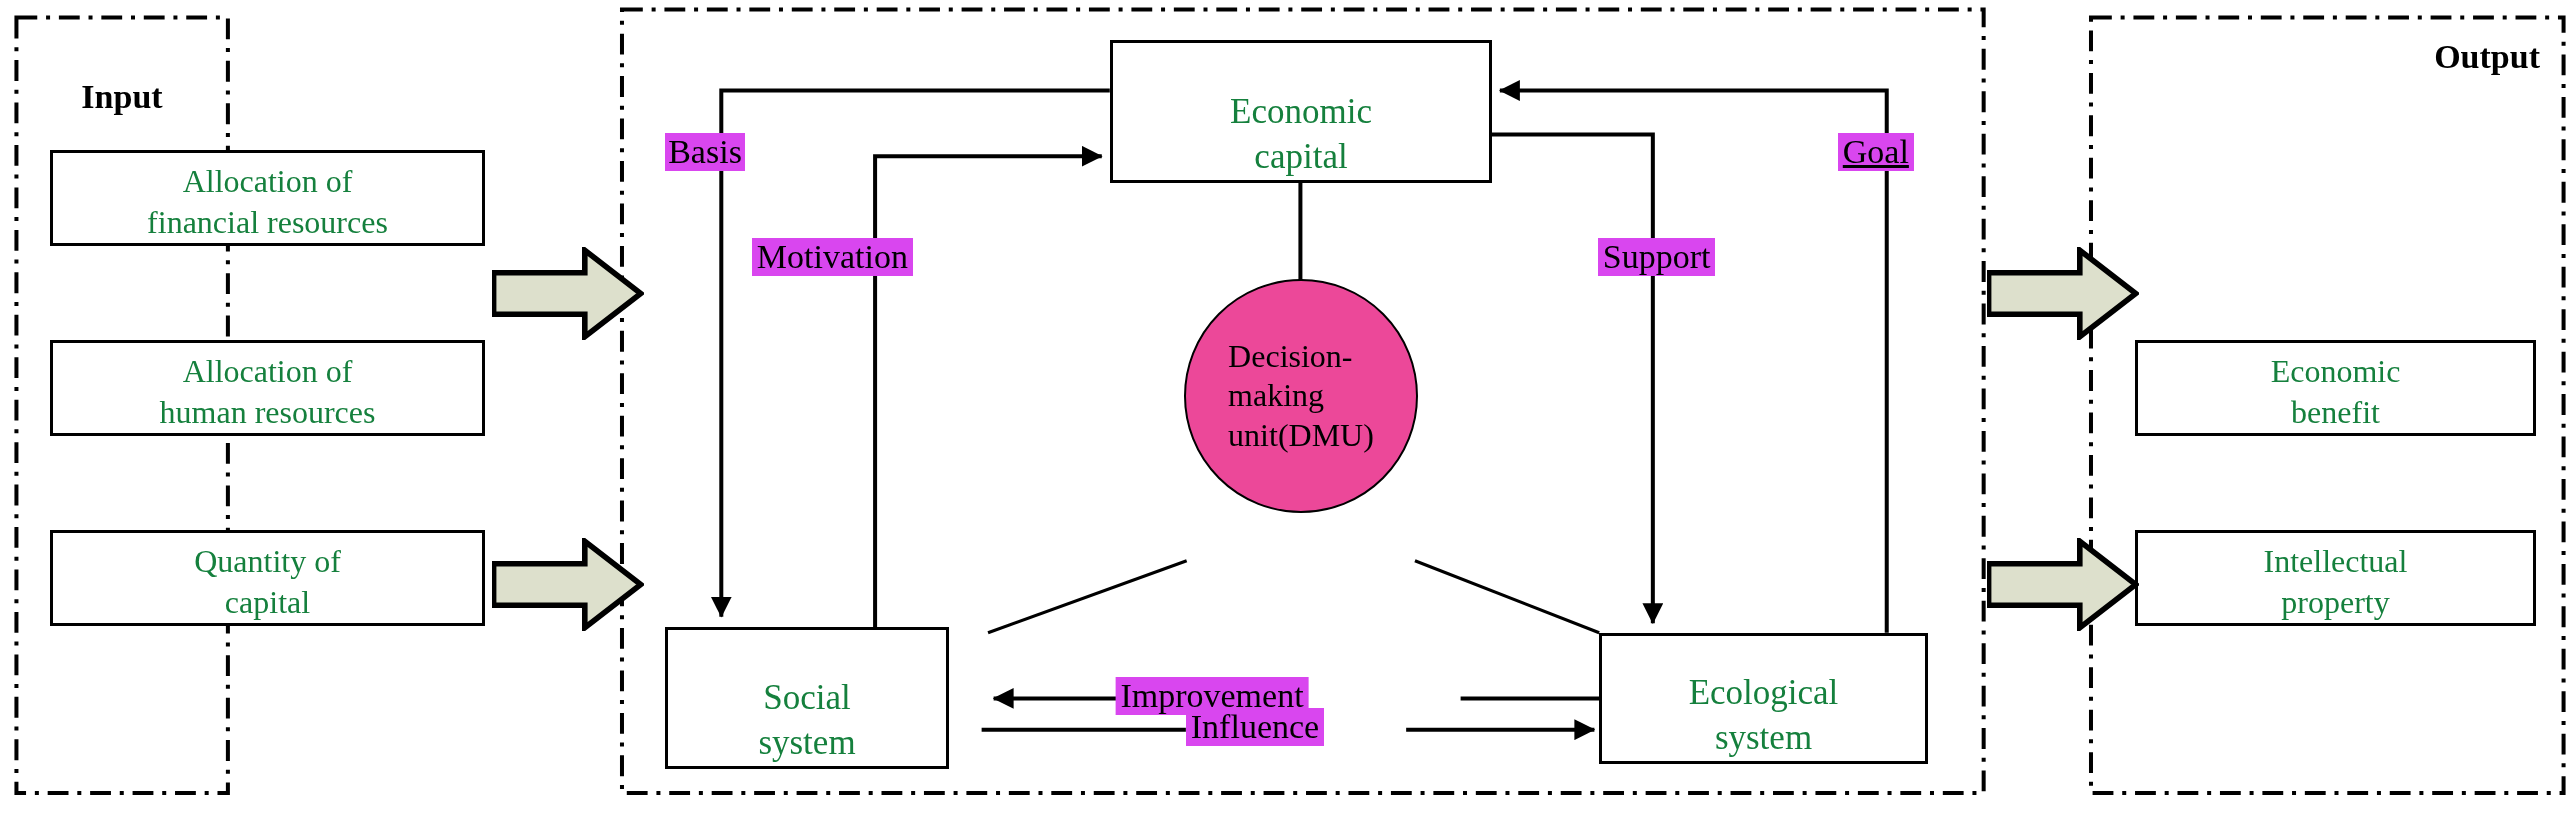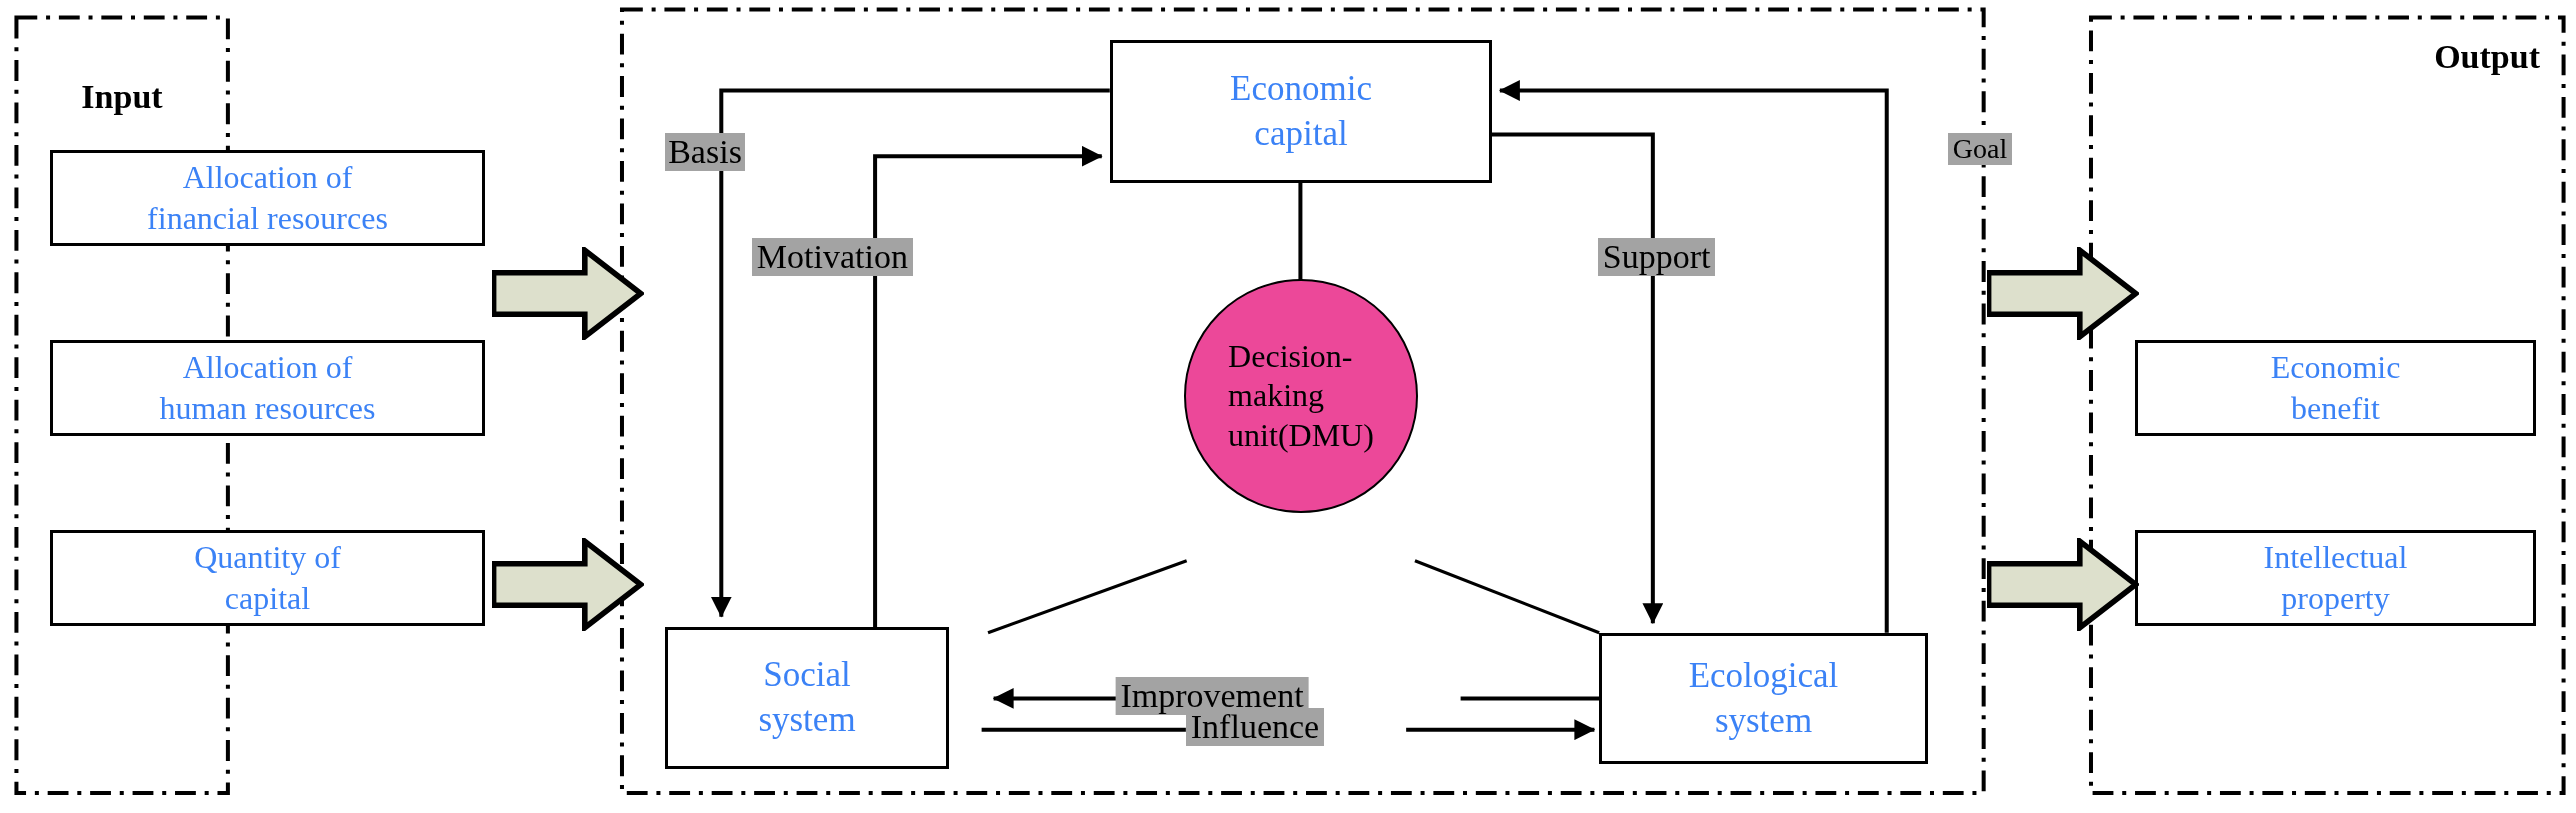--- a/index.html
+++ b/index.html
@@ -23,42 +23,42 @@
     pointer-events: none;
   }
 
   
   .box {
     position: absolute;
     box-sizing: border-box;
     border: 3.2px solid #000;
     background: #ffffff;
     display: flex;
-    align-items: center;
+    align-items: flex-end;
     justify-content: center;
     text-align: center;
     line-height: 1.28;
-    color: #3b82f6;
+    color: #15803d;
   }
   .box-label { display: block; padding: 0 8px; }
 
   
   .panel-title {
     position: absolute;
     font-weight: bold;
     color: #000;
     white-space: nowrap;
   }
 
   
   .edge-label {
     position: absolute;
     color: #000;
     white-space: nowrap;
-    background: #a3a3a3;
+    background: #d946ef;
   }
 
   
   .circle {
     position: absolute;
     box-sizing: border-box;
     border: 2.4px solid #000;
     border-radius: 50%;
     background: #ec4899;
     display: flex;
@@ -178,21 +178,21 @@
 
   <div class="box" style="left:1599px; top:633px; width:329px; height:131px; font-size:35px;">
     <span class="box-label"><span>Ecological</span><br>
     <span>system</span></span>
   </div>
 
   <div class="edge-label" style="left:665px; top:133px; font-size:34px; padding:0 3.2px;">Basis</div>
 
   <div class="edge-label" style="left:752px; top:238px; font-size:34px; padding:0 4.8px;">Motivation</div>
 
-  <div class="edge-label" style="left:1948px; top:133px; font-size:28px; padding:0 4.8px;">Goal</div>
+  <div class="edge-label" style="left:1838px; top:133px; font-size:34px; padding:0 4.8px;text-decoration:underline;">Goal</div>
 
   <div class="edge-label" style="left:1598px; top:238px; font-size:34px; padding:0 4.8px;">Support</div>
 
   <div class="edge-label" style="left:1212px; top:677px; font-size:34px; padding:0 4.8px; transform:translateX(-50%); width:auto;">Improvement</div>
 
   <div class="edge-label" style="left:1186px; top:708px; font-size:34px; padding:0 4.8px;">Influence</div>
 
 </div>
 
 

